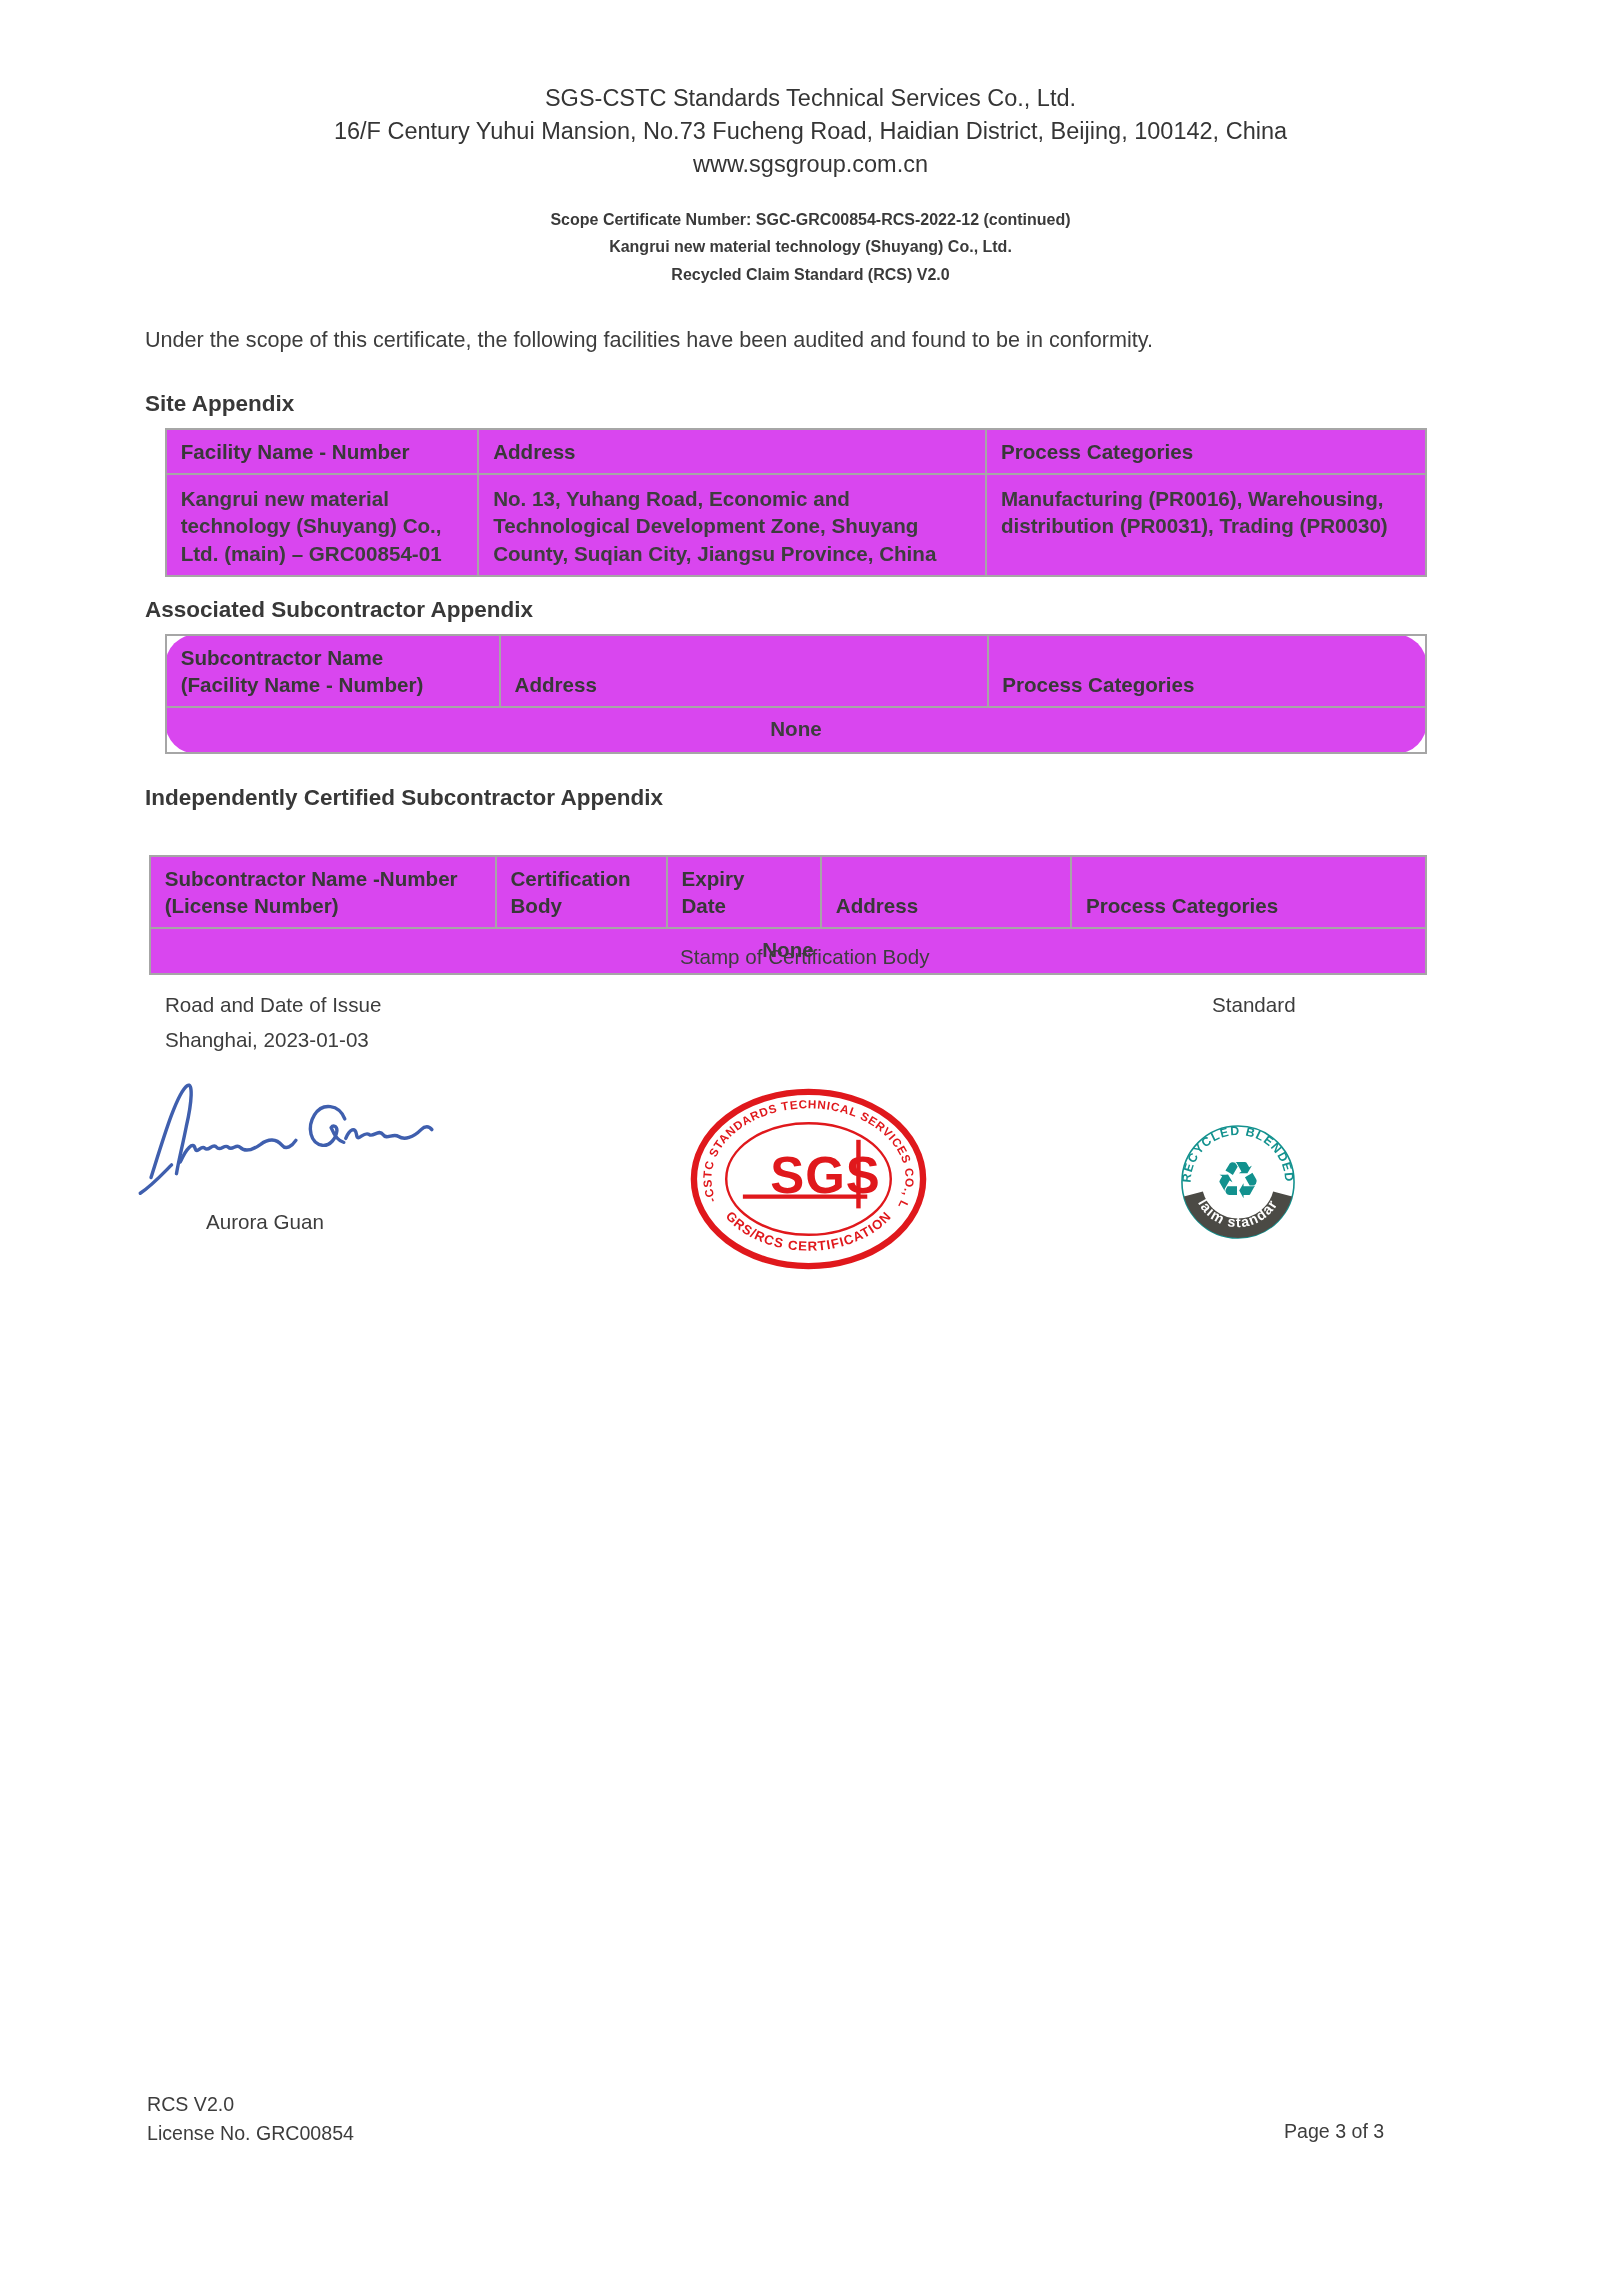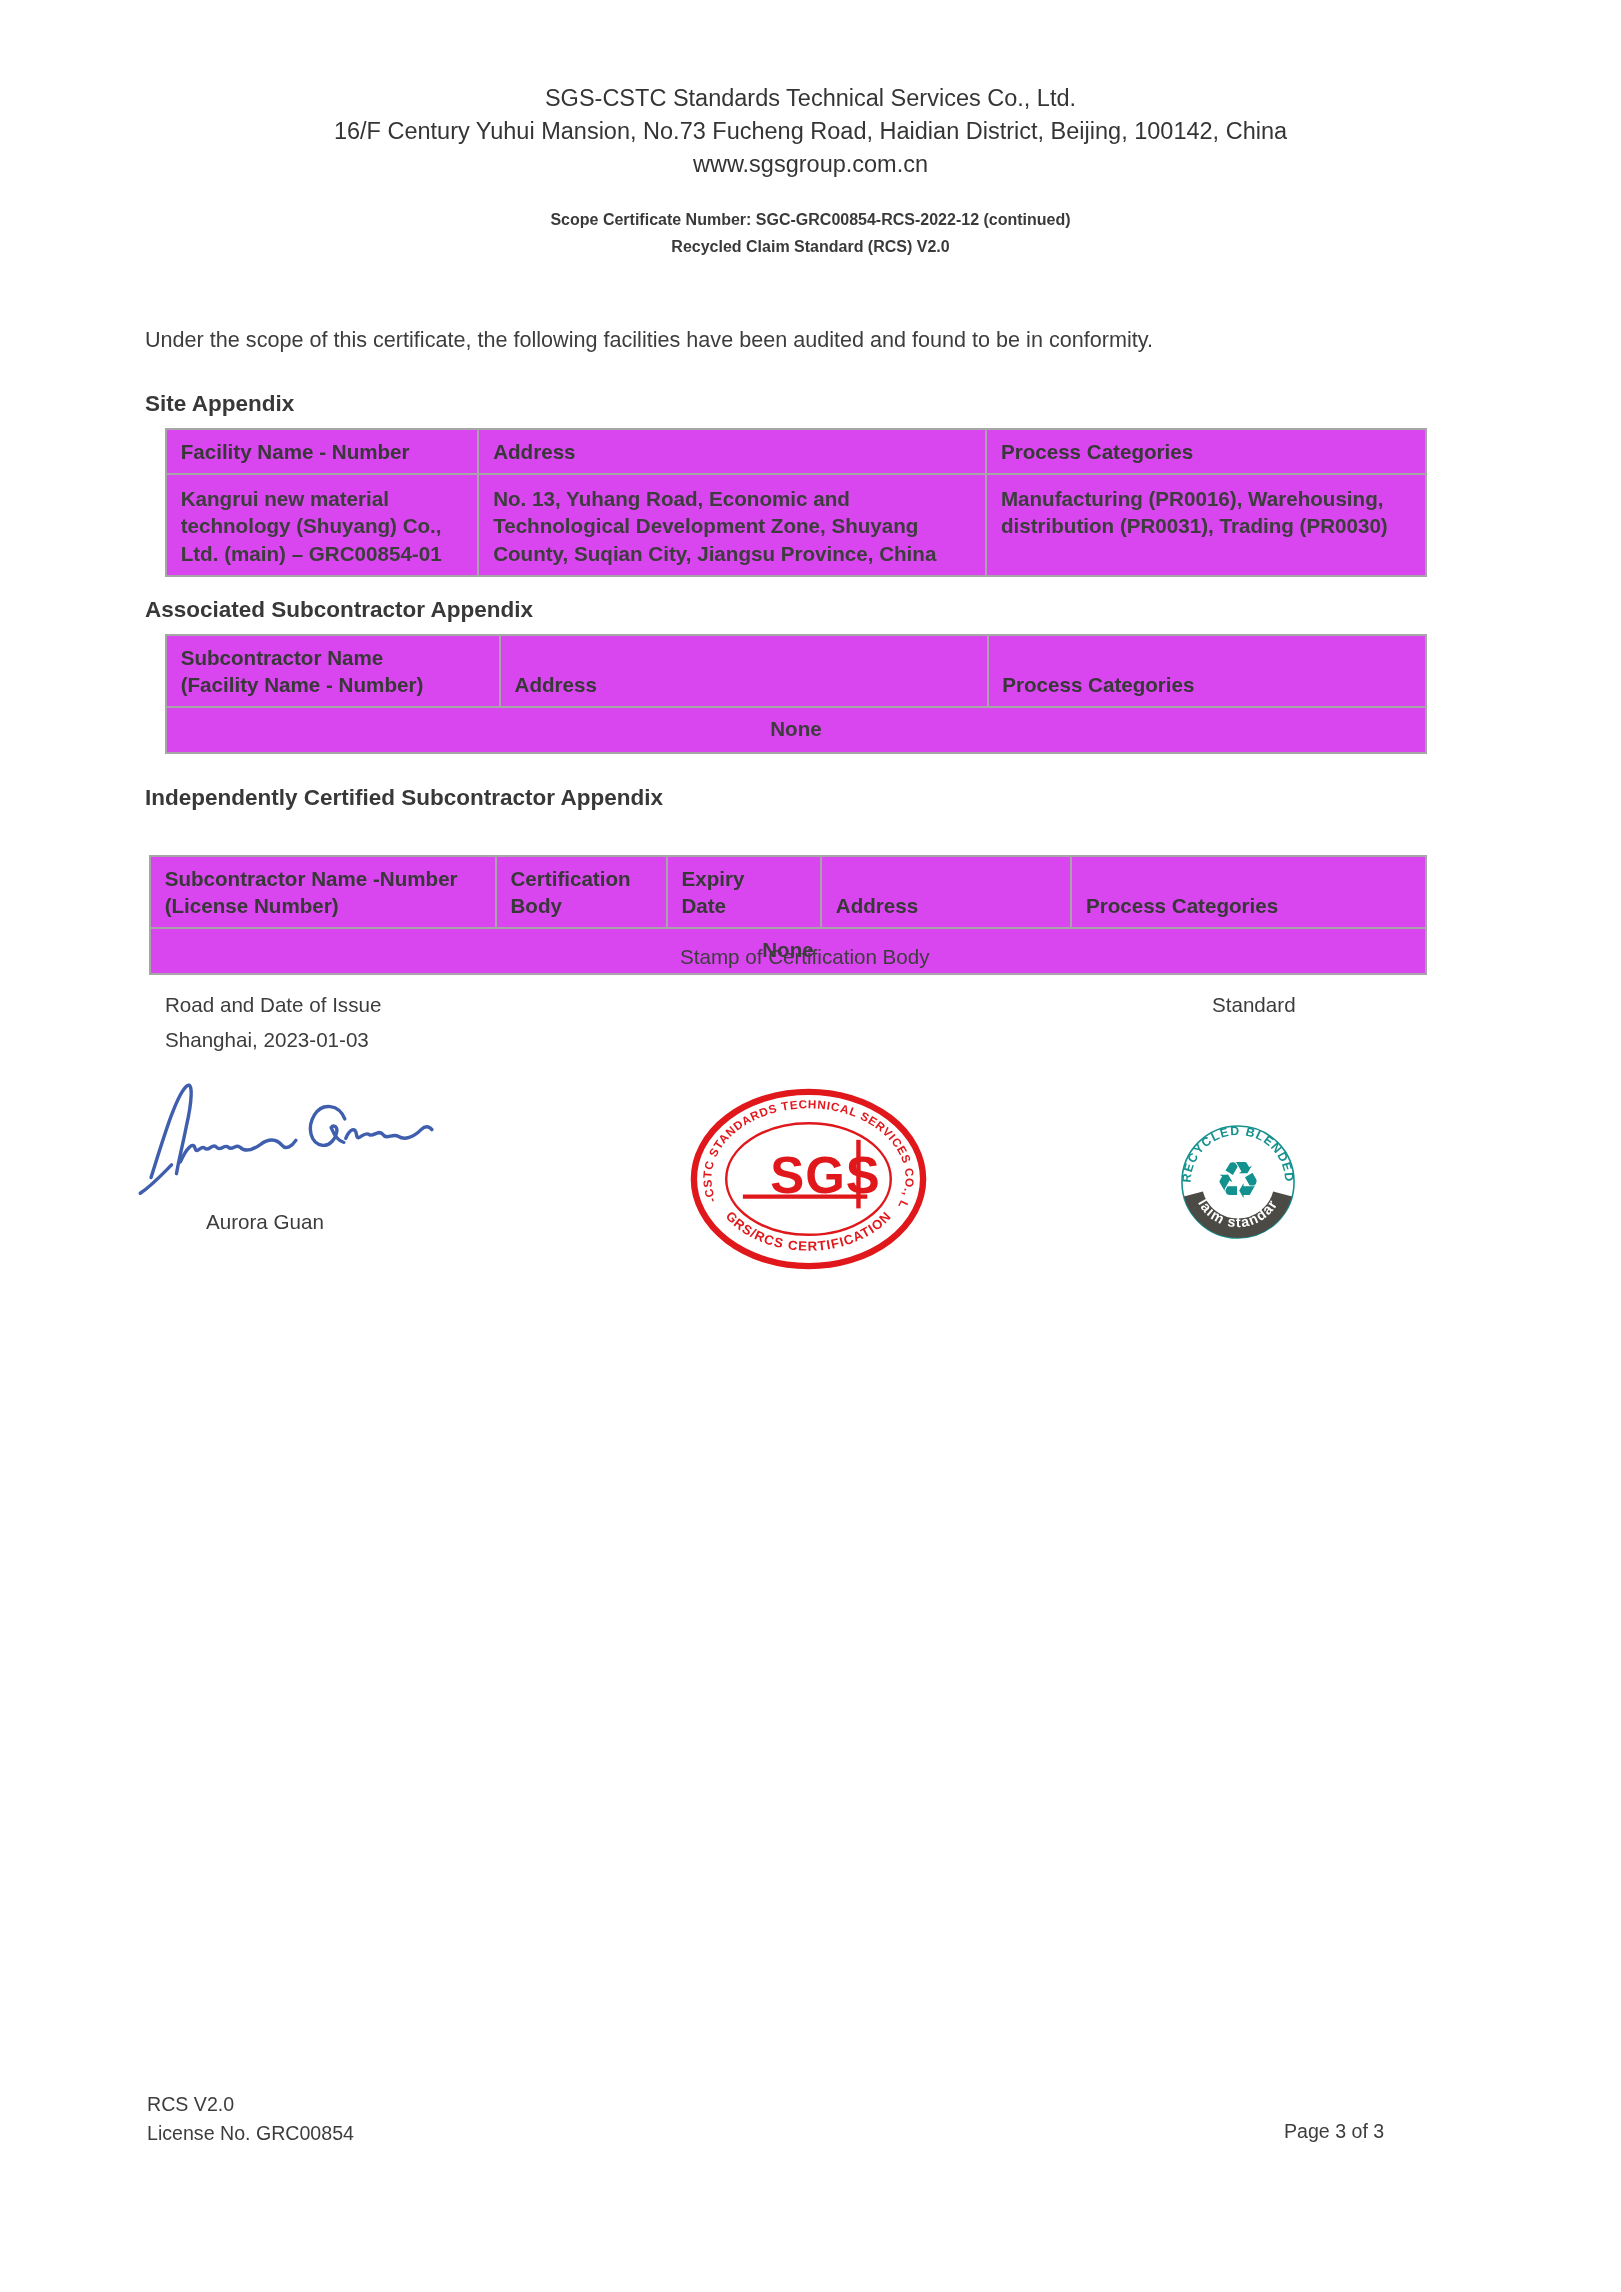--- a/index.html
+++ b/index.html
@@ -27,21 +27,21 @@
   .st-indep { top: 785px; left: 145px; }
 
   table { border-collapse: collapse; table-layout: fixed; background: #d946ef; }
   th, td { border: 2px solid #a6a6a6; font-size: 20.6px; line-height: 27.4px;
            padding: 7.8px 13.7px; text-align: left; color: #3d3d3d;
            overflow: hidden; font-weight: bold; }
   th { font-weight: bold; color: #383838; }
   td { vertical-align: top; padding-top: 9.8px; }
   .vbottom th { vertical-align: bottom; }
   .t-site  { top: 428px; left: 165px; width: 1262px; }
-  .t-assoc { top: 634px; left: 165px; width: 1262px; }
+  .t-assoc { top: 634px; left: 165px; width: 1262px; border-radius: 32px; }
   .t-indep { top: 855px; left: 149px; width: 1278px; }
   td.none-cell { text-align: center; padding: 6.9px 13.7px 8.8px; vertical-align: middle; }
   .pre-line { white-space: pre-line; }
 
   .issue-label { font-size: 20.6px; line-height: 25.5px; color: #3d3d3d; }
   .lbl-place    { top: 992px; left: 165px; }
   .lbl-stamp    { top: 944px; left: 680px; }
   .lbl-standard { top: 992px; left: 1212px; }
   .place-value  { top: 1027px; left: 165px; font-size: 20.6px; line-height: 25.5px; }
   .signatory    { top: 1210px; left: 206px; font-size: 20.6px; color: #3d3d3d; }
@@ -59,20 +59,21 @@
 <div class="page">
 
   <div class="abs header-block">
     <div>SGS-CSTC Standards Technical Services Co., Ltd.</div>
     <div>16/F Century Yuhui Mansion, No.73 Fucheng Road, Haidian District, Beijing, 100142, China</div>
     <div>www.sgsgroup.com.cn</div>
   </div>
 
   <div class="abs scope-block">
     <div>Scope Certificate Number: SGC-GRC00854-RCS-2022-12 (continued)</div>
+    <div>Kangrui new material technology (Shuyang) Co., Ltd.</div>
     <div>Recycled Claim Standard (RCS) V2.0</div>
   </div>
 
   <div class="abs intro">Under the scope of this certificate, the following facilities have been audited and found to be in conformity.</div>
 
   <div class="abs section-title st-site">Site Appendix</div>
   <table class="abs t-site">
     <colgroup>
         <col style="width:24.8%">
         <col style="width:40.3%">

